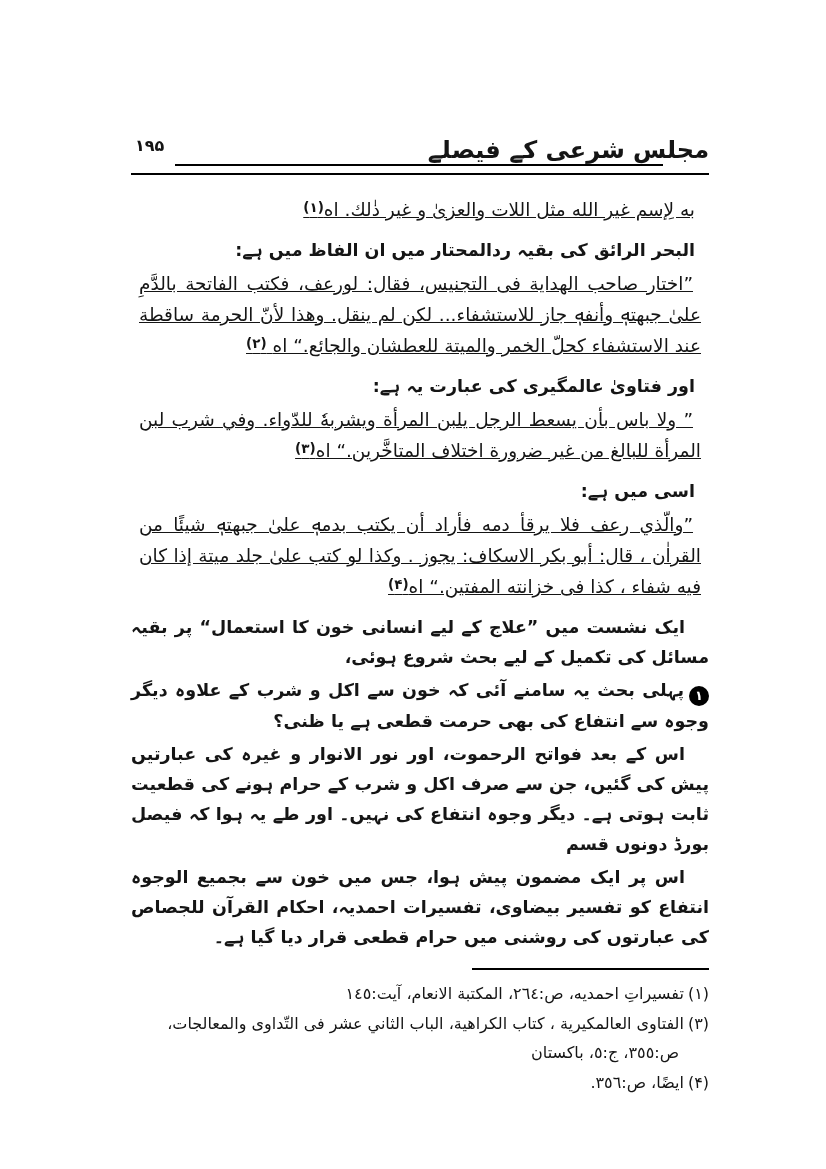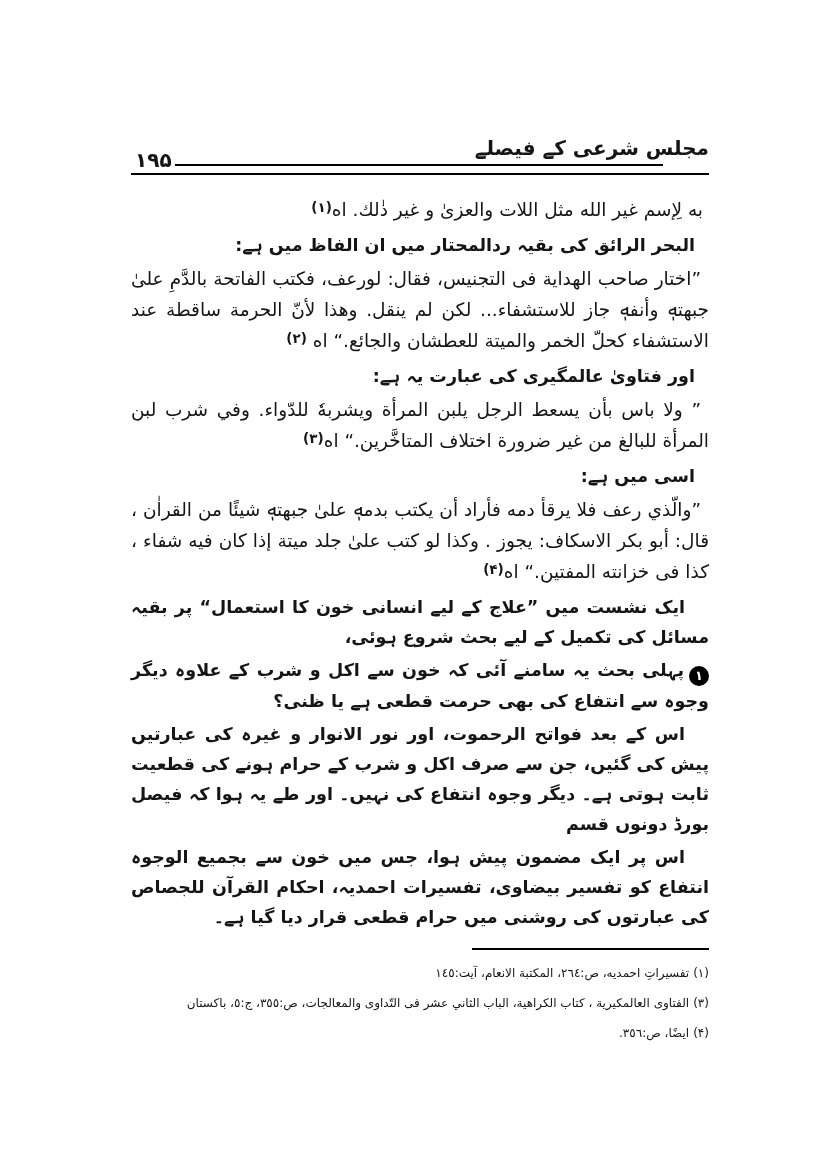--- a/index.html
+++ b/index.html
@@ -29,29 +29,29 @@
   }
   
   .hdr {
     position: relative;
     height: 48px;
   }
   .hdr-title {
     position: absolute;
     right: 0;
     top: 0;
-    font-size: 20px;
+    font-size: 24px;
     font-weight: bold;
     letter-spacing: -0.3px;
   }
   .hdr-page {
     position: absolute;
     left: 4px;
-    top: 12px;
-    font-size: 20px;
+    top: 0;
+    font-size: 16px;
     font-weight: bold;
   }
   .hdr-rule-top {
     position: absolute;
     top: 28px;
     right: 46px;
     left: 44px;
     border-top: 2px solid #000;
   }
   .hdr-rule-bottom {
@@ -60,21 +60,22 @@
     right: 0;
     left: 0;
     border-top: 2px solid #000;
   }
   
   .ar {
     font-size: 18.5px;
     line-height: 31px;
     text-align: justify;
     text-align-last: right;
-    margin: 0;
+    margin: 8px;
+    text-decoration: underline;
   }
   .ar.first-line { margin-top: 10px; text-indent: 6px; }
   .ar.quote { text-indent: 8px; margin-top: 3px; }
   .urdu {
     font-size: 17.5px;
     line-height: 30px;
     font-weight: 600;
     text-align: justify;
     text-align-last: right;
     margin: 3px 0 0 0;
@@ -108,21 +109,21 @@
     margin-top: 16px;
   }
   .fn-sep {
     width: 237px;
     border-top: 2px solid #000;
     margin-left: auto;  
     margin-right: 0;
     margin-bottom: 9px;
   }
   .fn-item {
-    font-size: 12px;
+    font-size: 16px;
     line-height: 29px;
     font-weight: 400;
     text-align: right;
     padding-right: 30px;   
     text-indent: -30px;
     margin: 0 0 1px 0;
   }
   .fn-marker { margin-left: 4px; }
 </style>
 </head>

